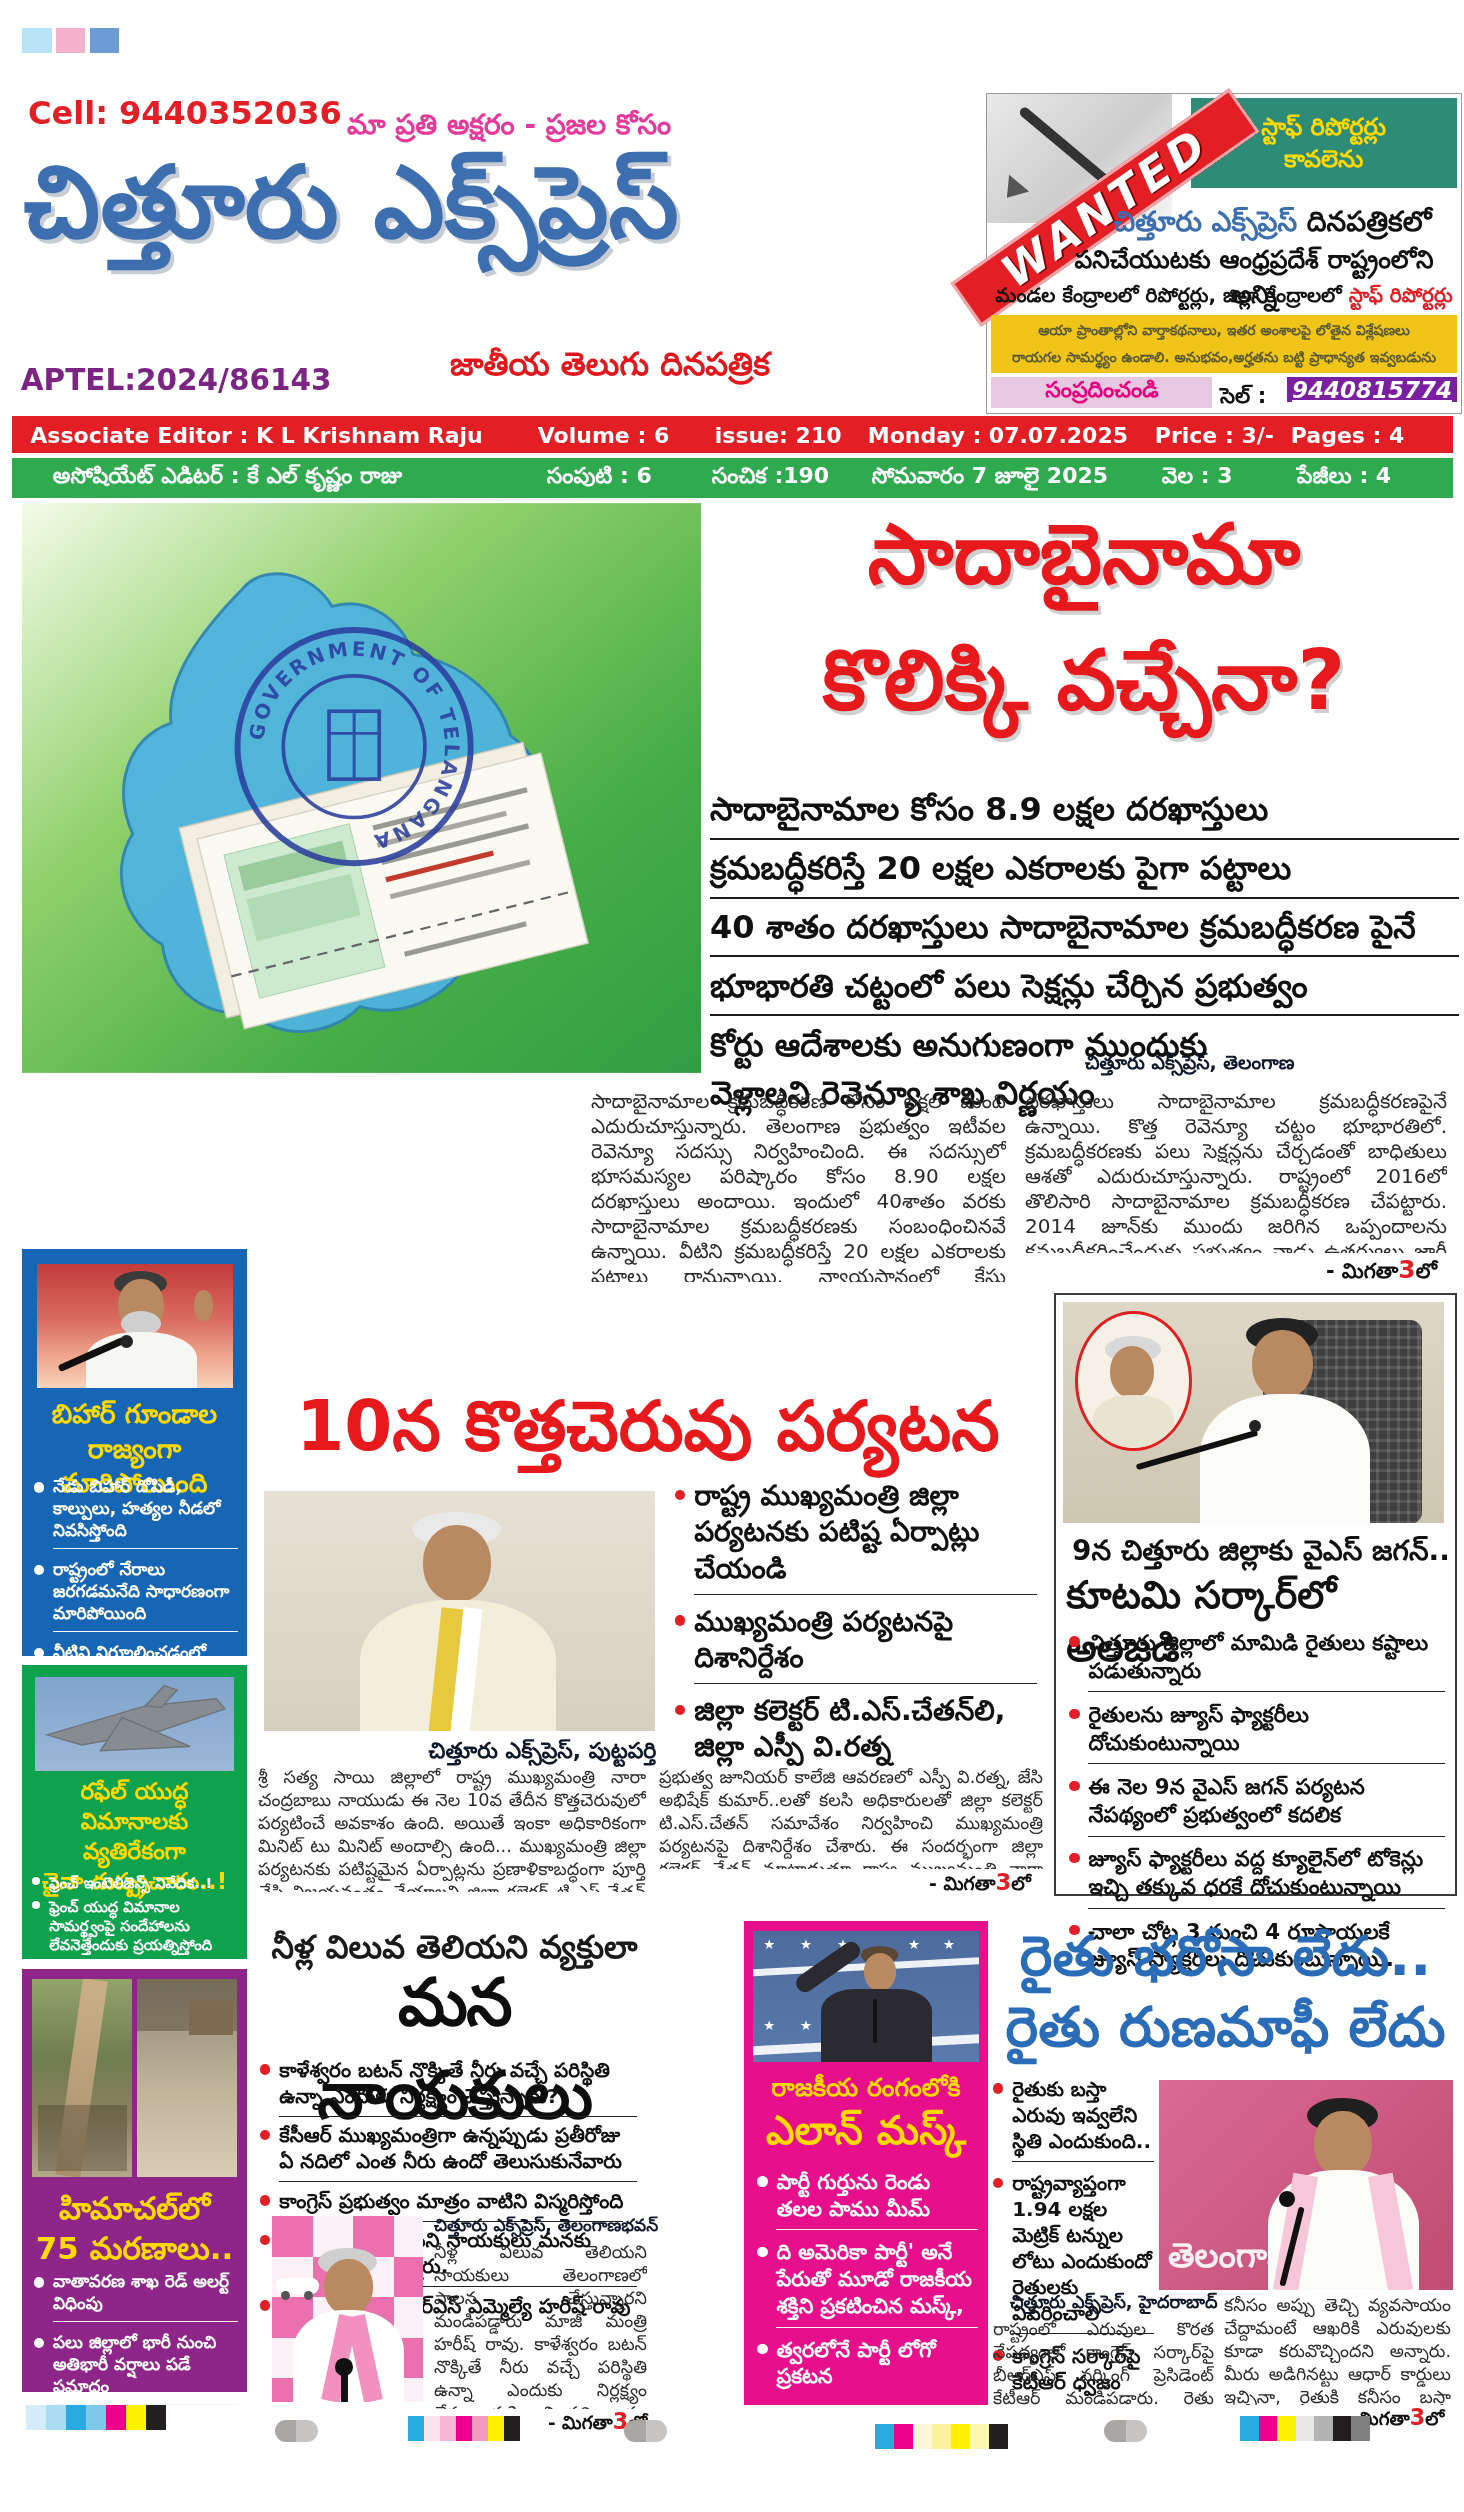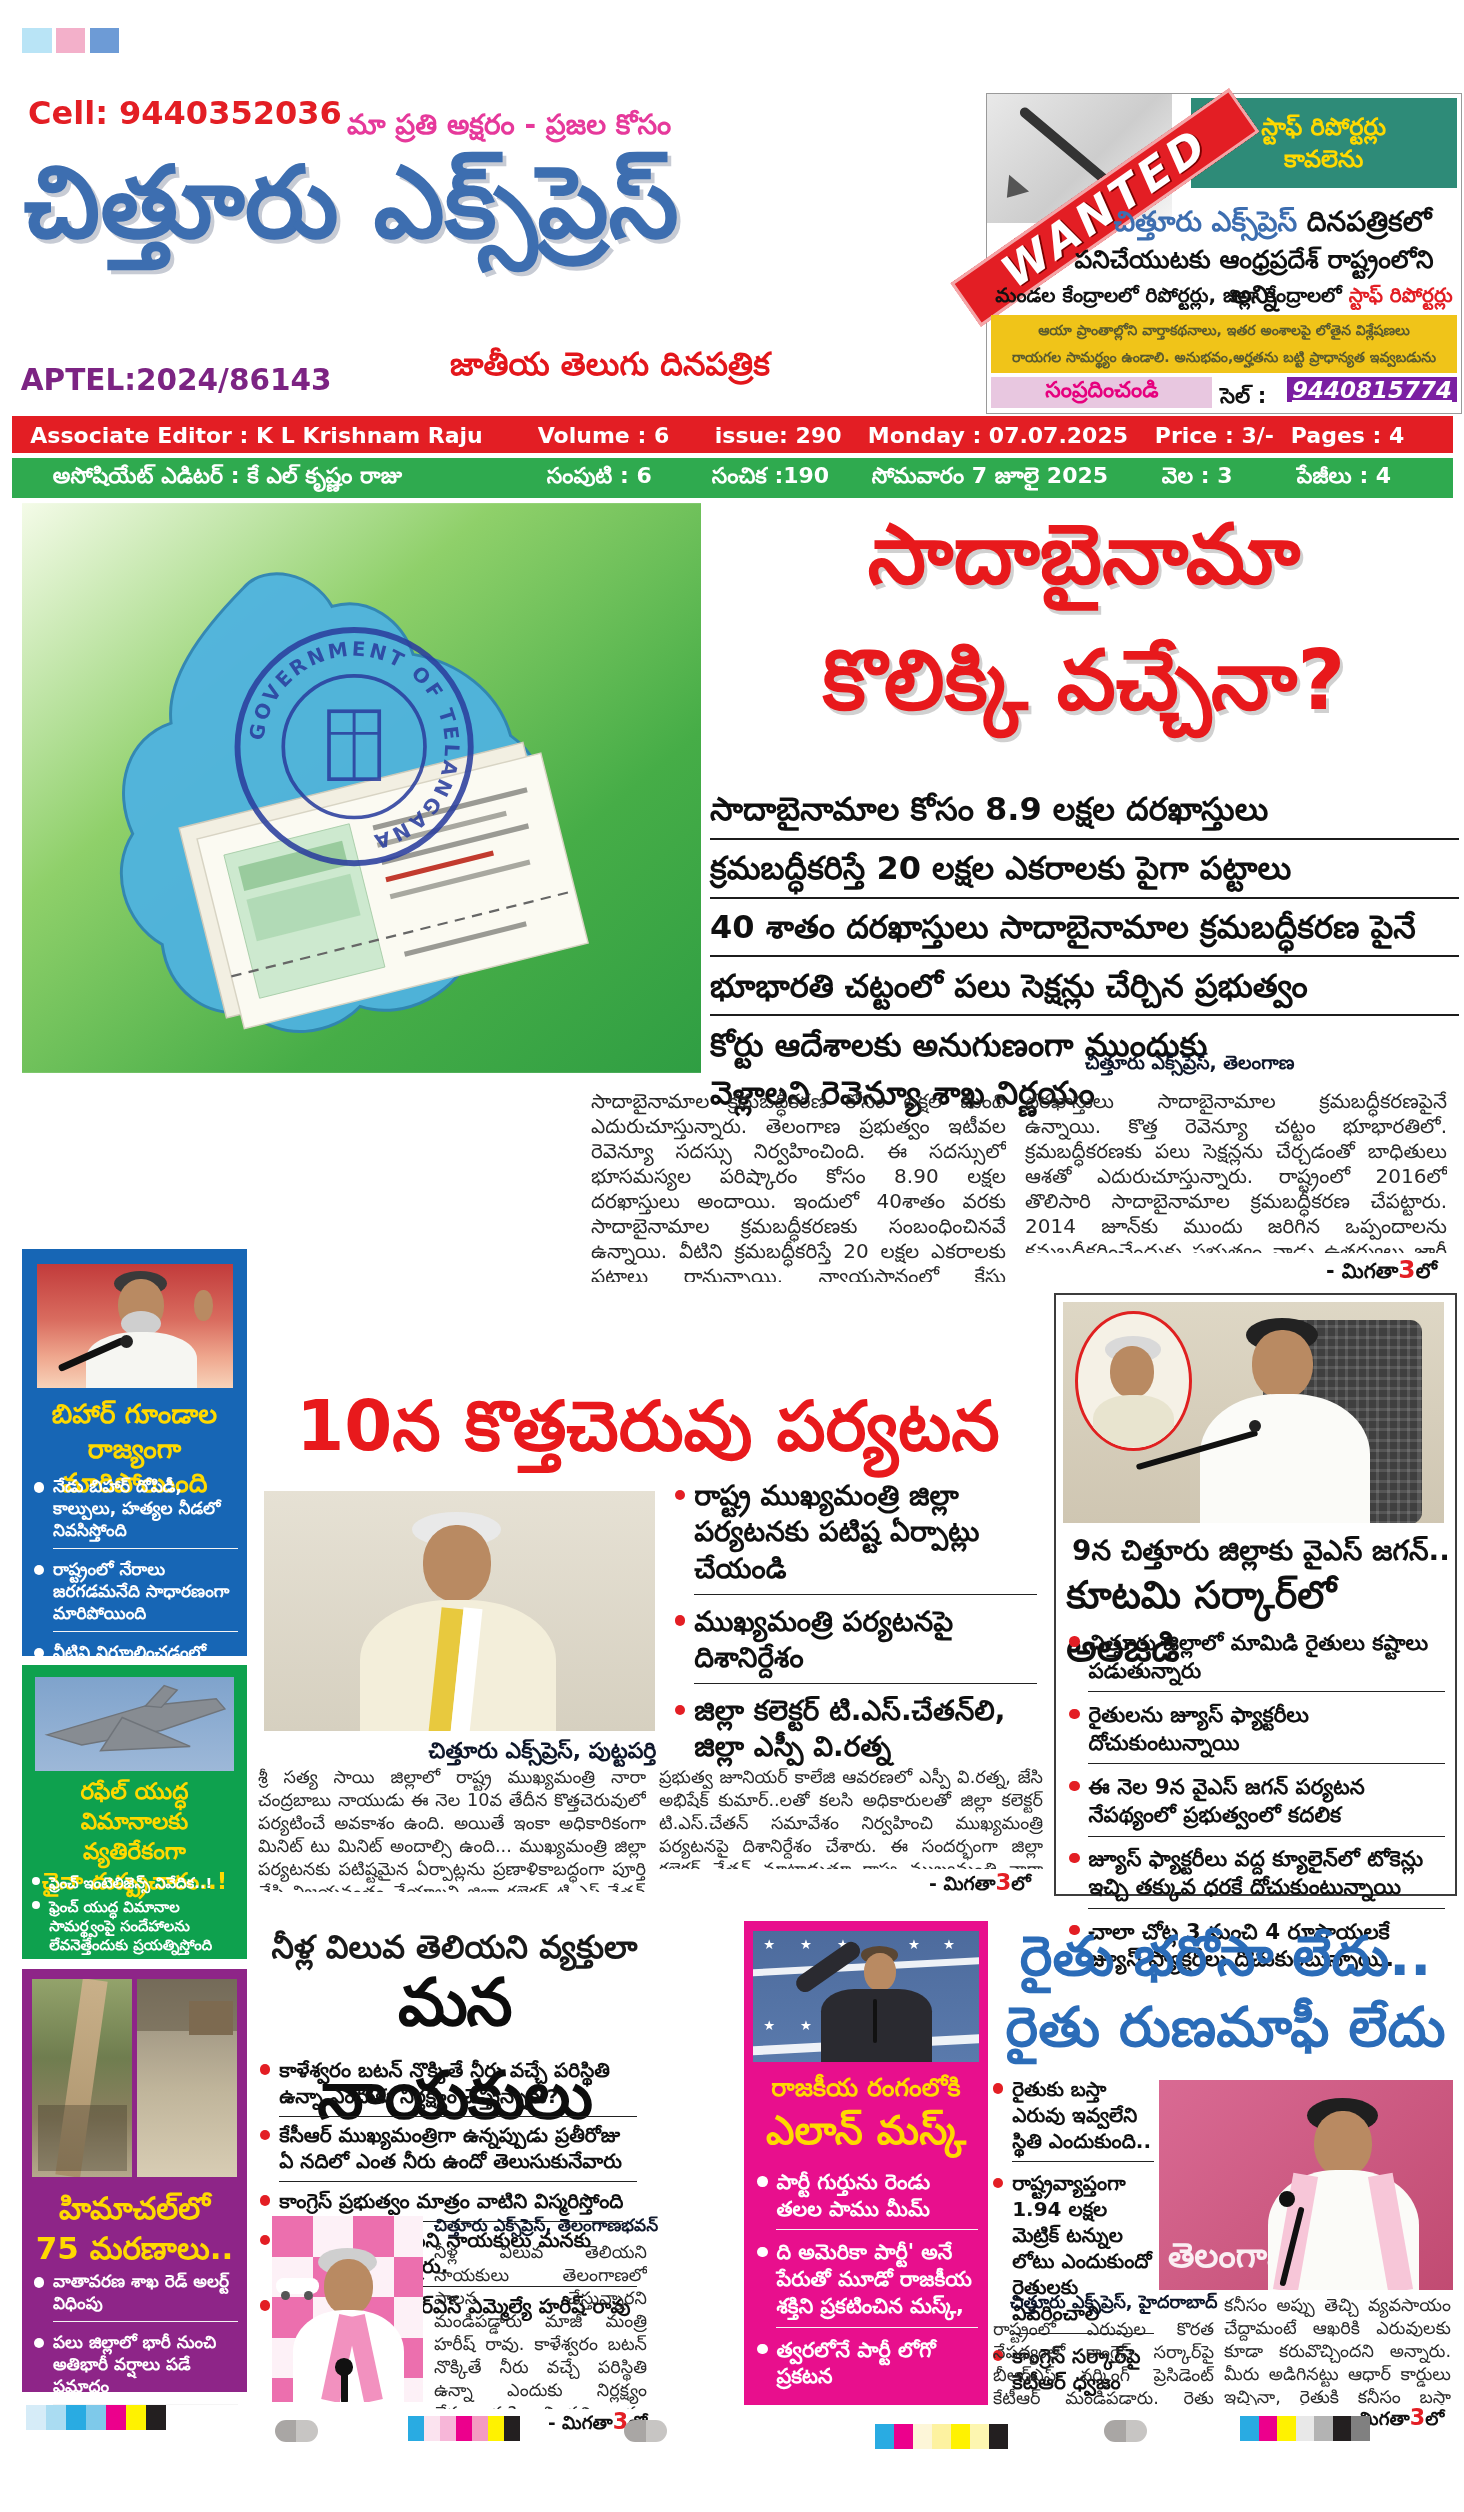--- a/index.html
+++ b/index.html
@@ -152,21 +152,21 @@
       <span>రాయగల సామర్థ్యం ఉండాలి. అనుభవం,అర్హతను బట్టి ప్రాధాన్యత ఇవ్వబడును</span>
     </div>
     <div class="abs wcontact" style="left:4.4px;top:283px;width:221px;height:31px">సంప్రదించండి</div>
     <div class="abs wcell" style="left:233px;top:289px">సెల్ :</div>
     <div class="abs wphone" style="left:300px;top:283px;width:170px;height:25px">9440815774</div>
   </div>
 
   <div class="abs bar bar-red" style="left:11.8px;top:416px;width:1441px;height:37px">
     <span style="left:18.5px">Associate Editor : K L Krishnam Raju</span>
     <span style="left:526px">Volume : 6</span>
-    <span style="left:703px">issue: 290</span>
+    <span style="left:703px">issue: 210</span>
     <span style="left:856px">Monday : 07.07.2025</span>
     <span style="left:1143px">Price : 3/-</span>
     <span style="left:1279px">Pages : 4</span>
   </div>
   <div class="abs bar bar-green" style="left:11.8px;top:458px;width:1441px;height:40px">
     <span style="left:41px">అసోషియేట్ ఎడిటర్ : కే ఎల్ కృష్ణం రాజు</span>
     <span style="left:535px">సంపుటి : 6</span>
     <span style="left:700px">సంచిక :190</span>
     <span style="left:860px">సోమవారం 7 జూలై 2025</span>
     <span style="left:1150px">వెల : 3</span>

